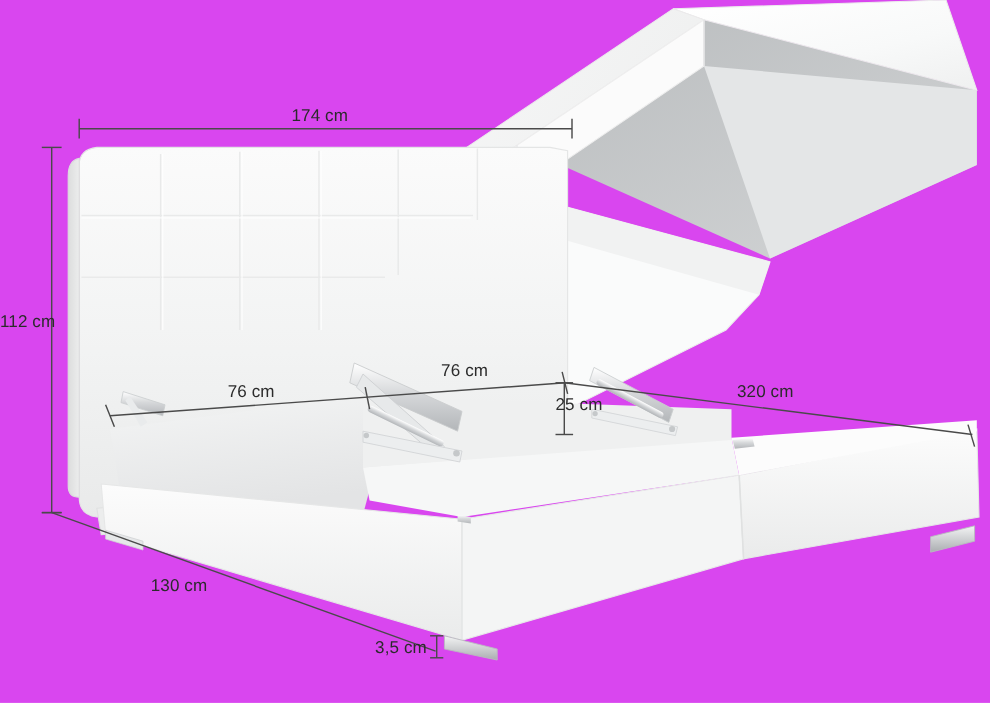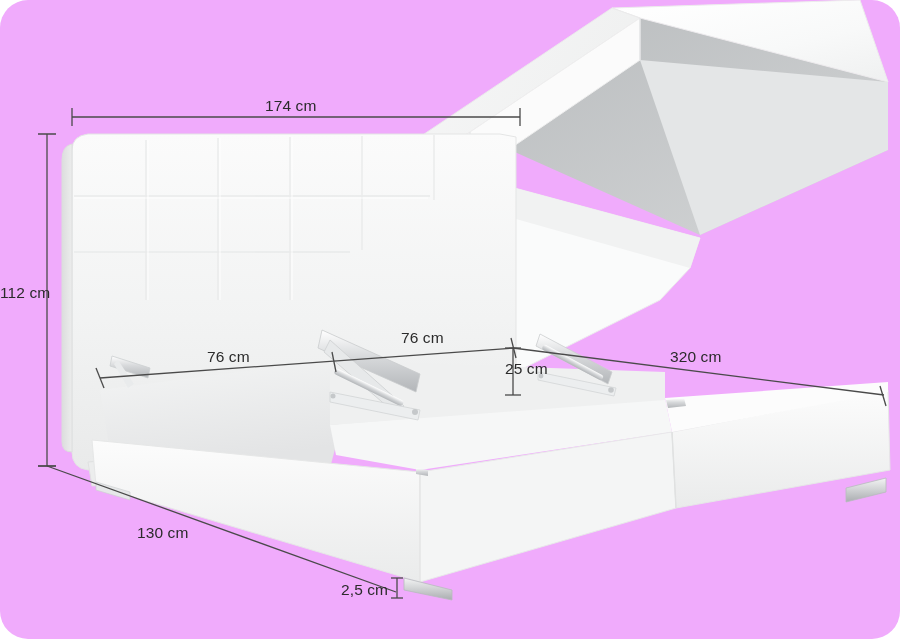--- a/index.html
+++ b/index.html
@@ -7,23 +7,22 @@
     padding: 0;
     background: #ffffff;
   }
   body {
     font-family: "Liberation Sans", sans-serif;
   }
   #stage {
     position: relative;
     width: 900px;
     height: 639px;
-    background: #f0abfc;
+    background: #d946ef;
     overflow: hidden;
-    border-radius: 28px;
   }
   svg.scene {
     position: absolute;
     left: 0;
     top: 0;
     width: 900px;
     height: 639px;
     display: block;
   }
   .dim-label {
@@ -245,16 +244,16 @@
   <div class="dim-label" style="left:207px; top:348px;">76 cm</div>
 
   <div class="dim-label" style="left:401px; top:329px;">76 cm</div>
 
   <div class="dim-label" style="left:469px; top:360px;margin-left:36px;">25 cm</div>
 
   <div class="dim-label" style="left:670px; top:348px;">320 cm</div>
 
   <div class="dim-label" style="left:137px; top:524px;">130 cm</div>
 
-  <div class="dim-label" style="left:341px; top:581px;">2,5 cm</div>
+  <div class="dim-label" style="left:341px; top:581px;">3,5 cm</div>
 
 
 </div>
 
 </body></html>

